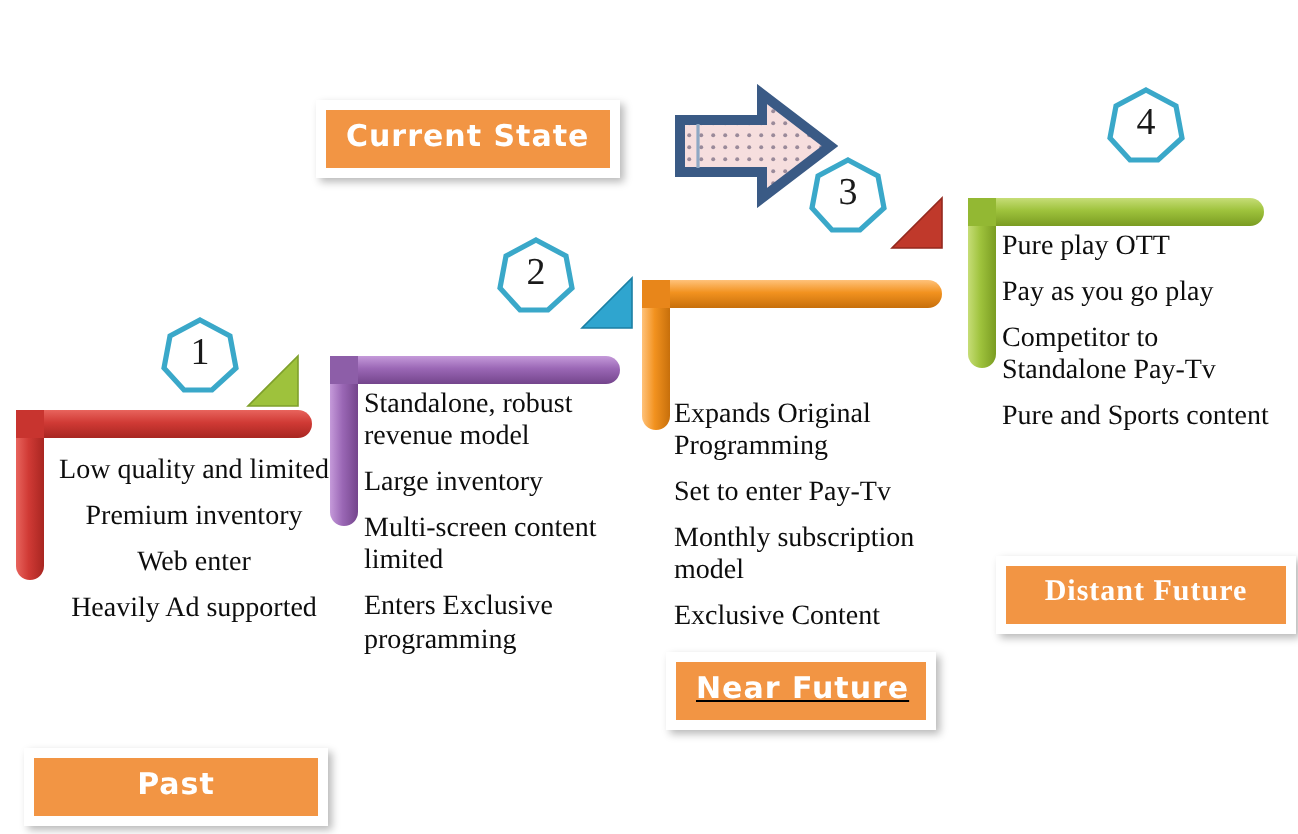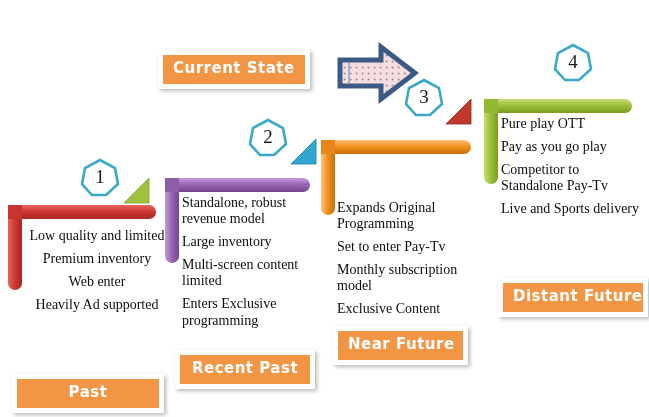--- a/index.html
+++ b/index.html
@@ -164,23 +164,20 @@
     <div class="barH" style="width:145px; background:linear-gradient(to bottom,#c59ada 0%,#9a67b5 45%,#74458c 100%);"></div>
     <div class="barV" style="height:85px; top:0; background:linear-gradient(to right,#c59ada 0%,#9a67b5 45%,#74458c 100%);"></div>
     <div class="notch" style="background:#8d5ea8;"></div>
   </div>
   <div class="items" style="left:182px; top:195px; width:125px;">
     <div class="li">Standalone, robust revenue model</div>
     <div class="li">Large inventory</div>
     <div class="li">Multi-screen content limited</div>
     <div class="li">Enters Exclusive programming</div>
   </div>
-  <div class="chip" style="left:175px; top:350px;">
-    <div class="chip-inner" style="width:110px;">Recent Past</div>
-  </div>
 
   <div class="hept" style="left:404px; top:78px;">
     <svg width="40" height="40" viewBox="0 0 40 40">
       <polygon points="20,2 35,10 38,26 26,37 12,37 2,26 5,10" fill="#ffffff" stroke="#3aa8c9" stroke-width="2.6"></polygon>
     </svg>
     <div class="num">3</div>
   </div>
   <div class="tri" style="left:444px; top:97px;">
     <svg width="28" height="28" viewBox="0 0 28 28">
       <polygon points="2,27 27,27 27,2" fill="#c0392b" stroke="#94291e" stroke-width="0.8"></polygon>
@@ -191,39 +188,39 @@
     <div class="barH" style="width:150px; background:linear-gradient(to bottom,#ffc27a 0%,#f2921f 45%,#c76f0b 100%);"></div>
     <div class="barV" style="height:75px; top:0; background:linear-gradient(to right,#ffc27a 0%,#f2921f 45%,#c76f0b 100%);"></div>
     <div class="notch" style="background:#e8861a;"></div>
   </div>
   <div class="items" style="left:337px; top:173px; width:140px;margin-top:27px;">
     <div class="li">Expands Original Programming</div>
     <div class="li">Set to enter Pay-Tv</div>
     <div class="li">Monthly subscription model</div>
     <div class="li">Exclusive Content</div>
   </div>
-  <div class="chip" style="left:333px; top:326px;">
+  <div class="chip" style="left:333px; top:326px;text-decoration:underline;">
     <div class="chip-inner" style="width:105px;">Near Future</div>
   </div>
 
   <div class="hept" style="left:553px; top:43px;">
     <svg width="40" height="40" viewBox="0 0 40 40">
       <polygon points="20,2 35,10 38,26 26,37 12,37 2,26 5,10" fill="#ffffff" stroke="#3aa8c9" stroke-width="2.6"></polygon>
     </svg>
     <div class="num">4</div>
   </div>
 
   <div class="bracket" style="left:484px; top:99px; width:148px; height:85px;">
     <div class="barH" style="width:148px; background:linear-gradient(to bottom,#c6dd77 0%,#9ec23c 45%,#7a9c22 100%);"></div>
     <div class="barV" style="height:85px; top:0; background:linear-gradient(to right,#c6dd77 0%,#9ec23c 45%,#7a9c22 100%);"></div>
     <div class="notch" style="background:#93b833;"></div>
   </div>
   <div class="items" style="left:501px; top:116px; width:142px;">
     <div class="li">Pure play OTT</div>
     <div class="li">Pay as you go play</div>
     <div class="li">Competitor to Standalone Pay-Tv</div>
-    <div class="li">Live and Sports delivery</div>
+    <div class="li">Pure and Sports content</div>
   </div>
   <div class="chip" style="left:498px; top:278px;">
-    <div class="chip-inner" style="width:120px;">Distant Future</div>
+    <div class="chip-inner" style="width:120px;font-family:Liberation Serif, serif;">Distant Future</div>
   </div>
 
 </div>
 
 </body></html>

